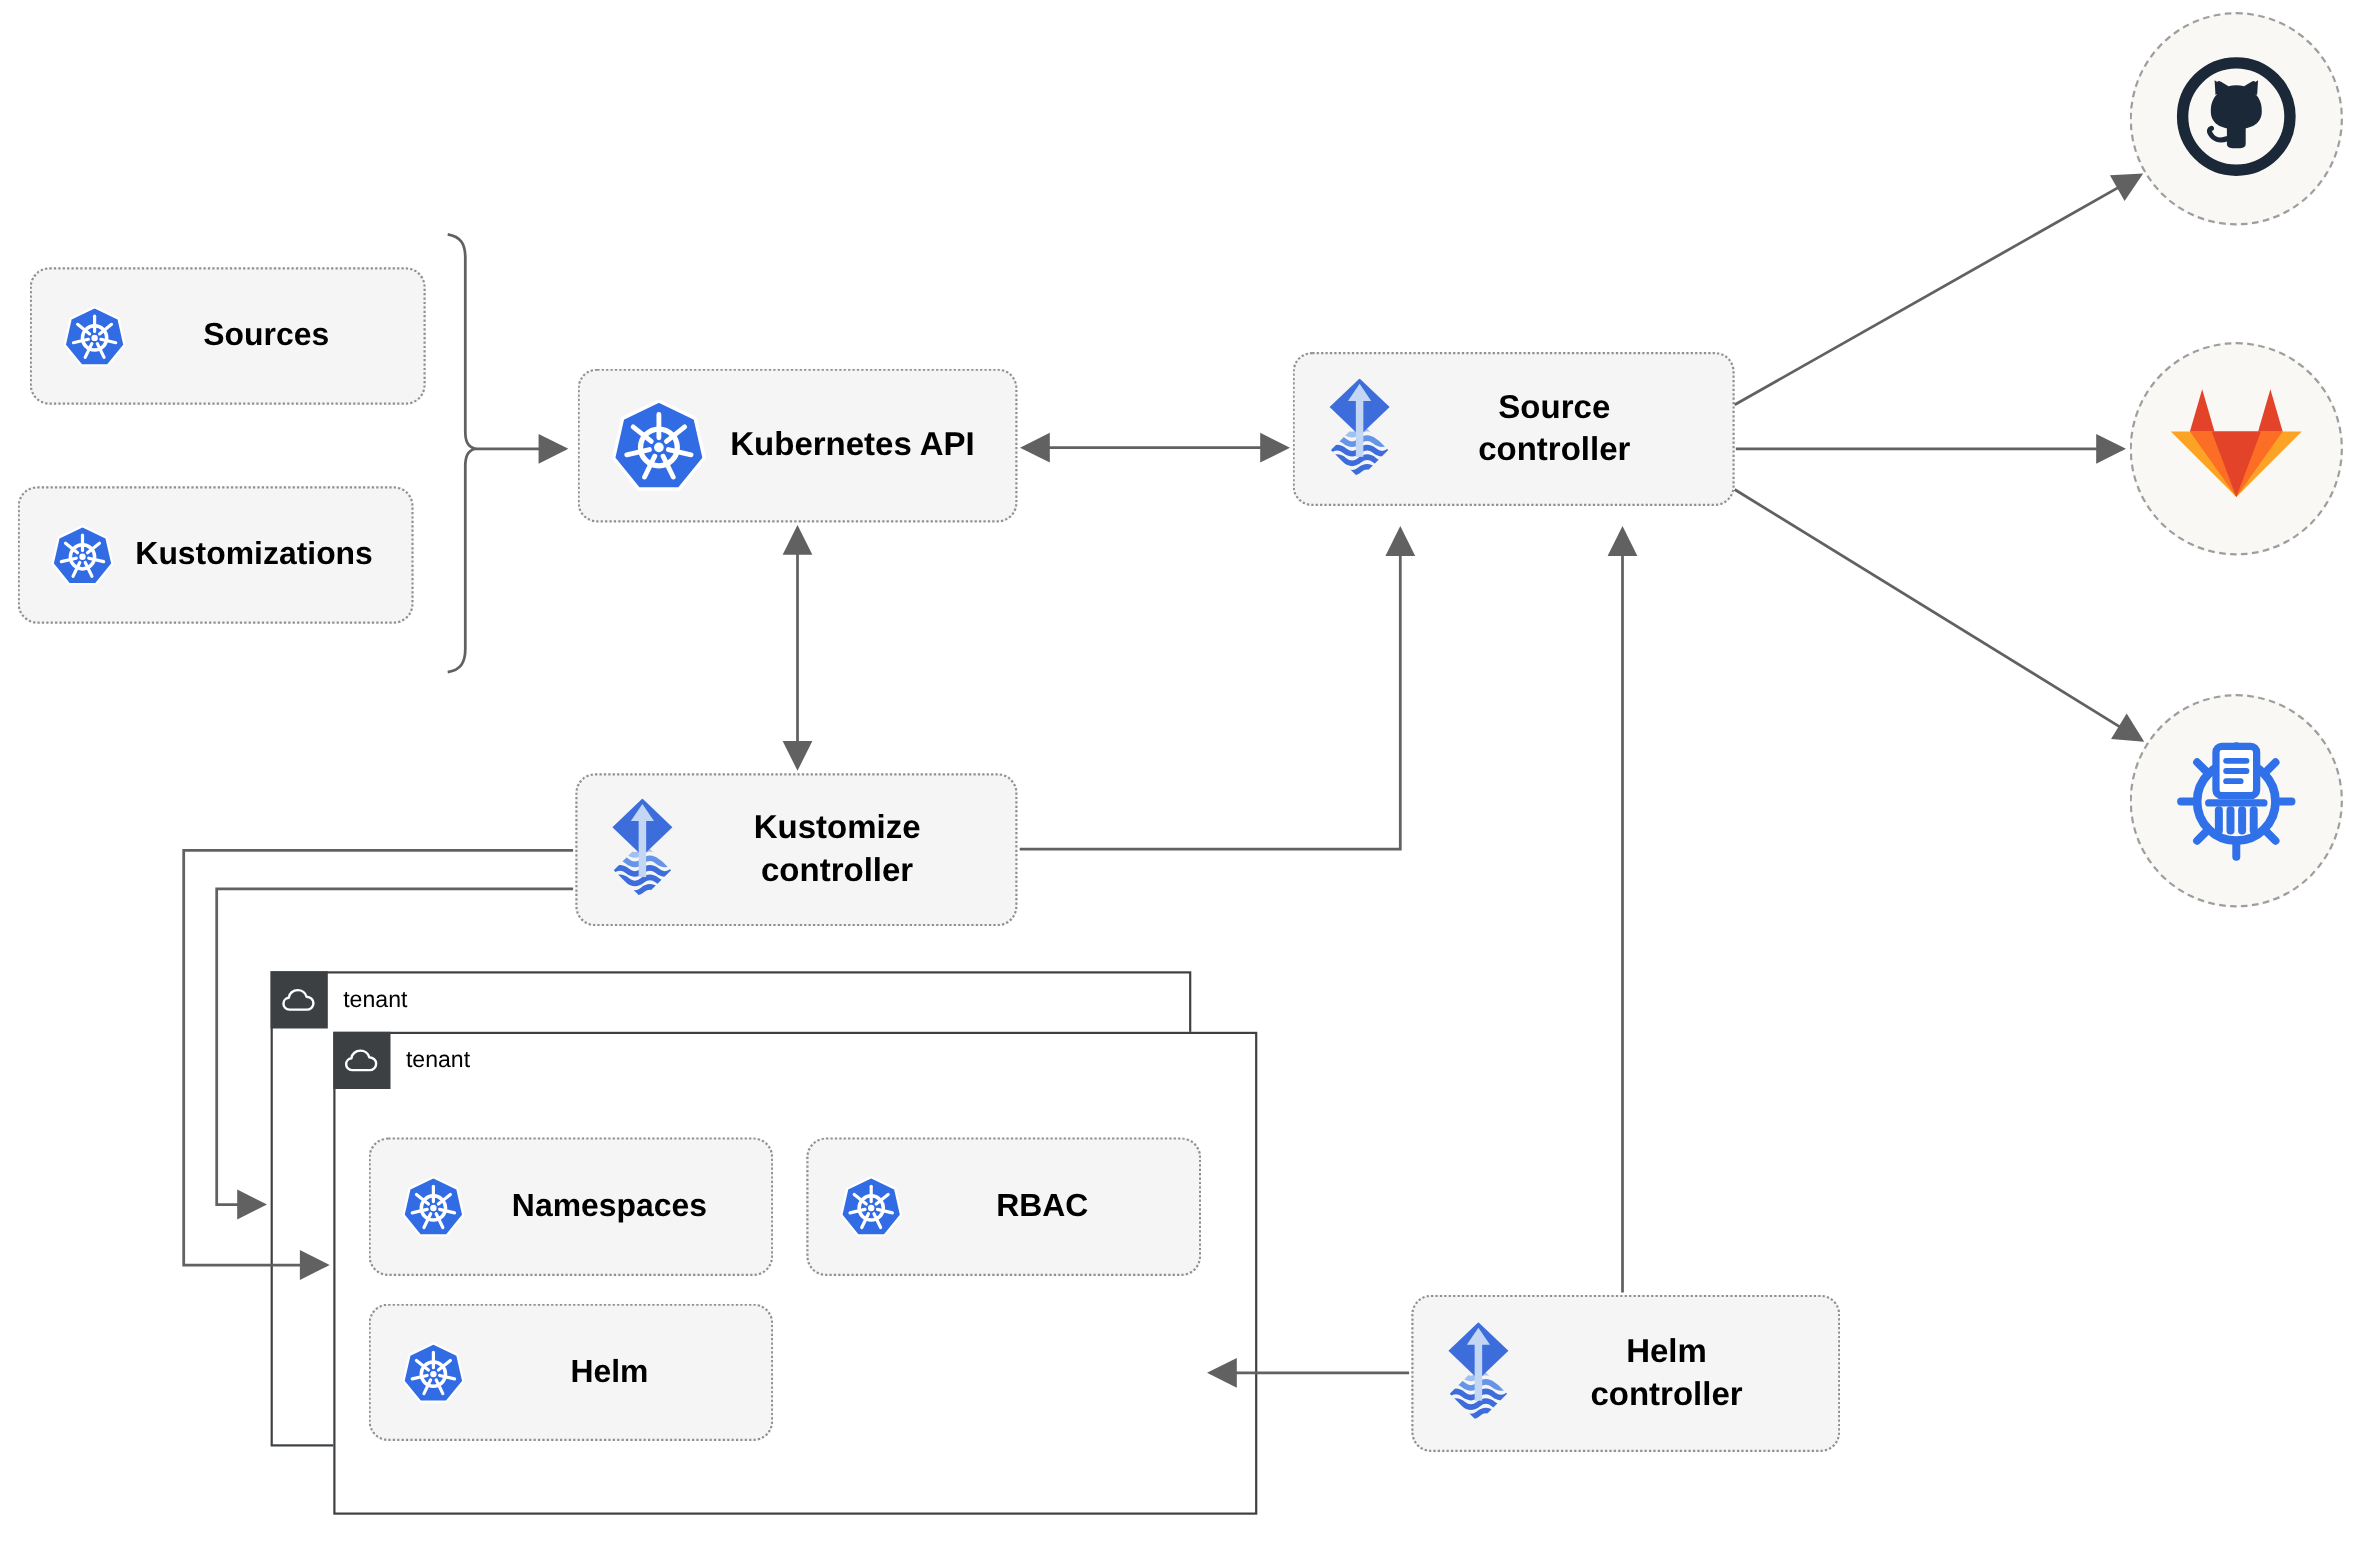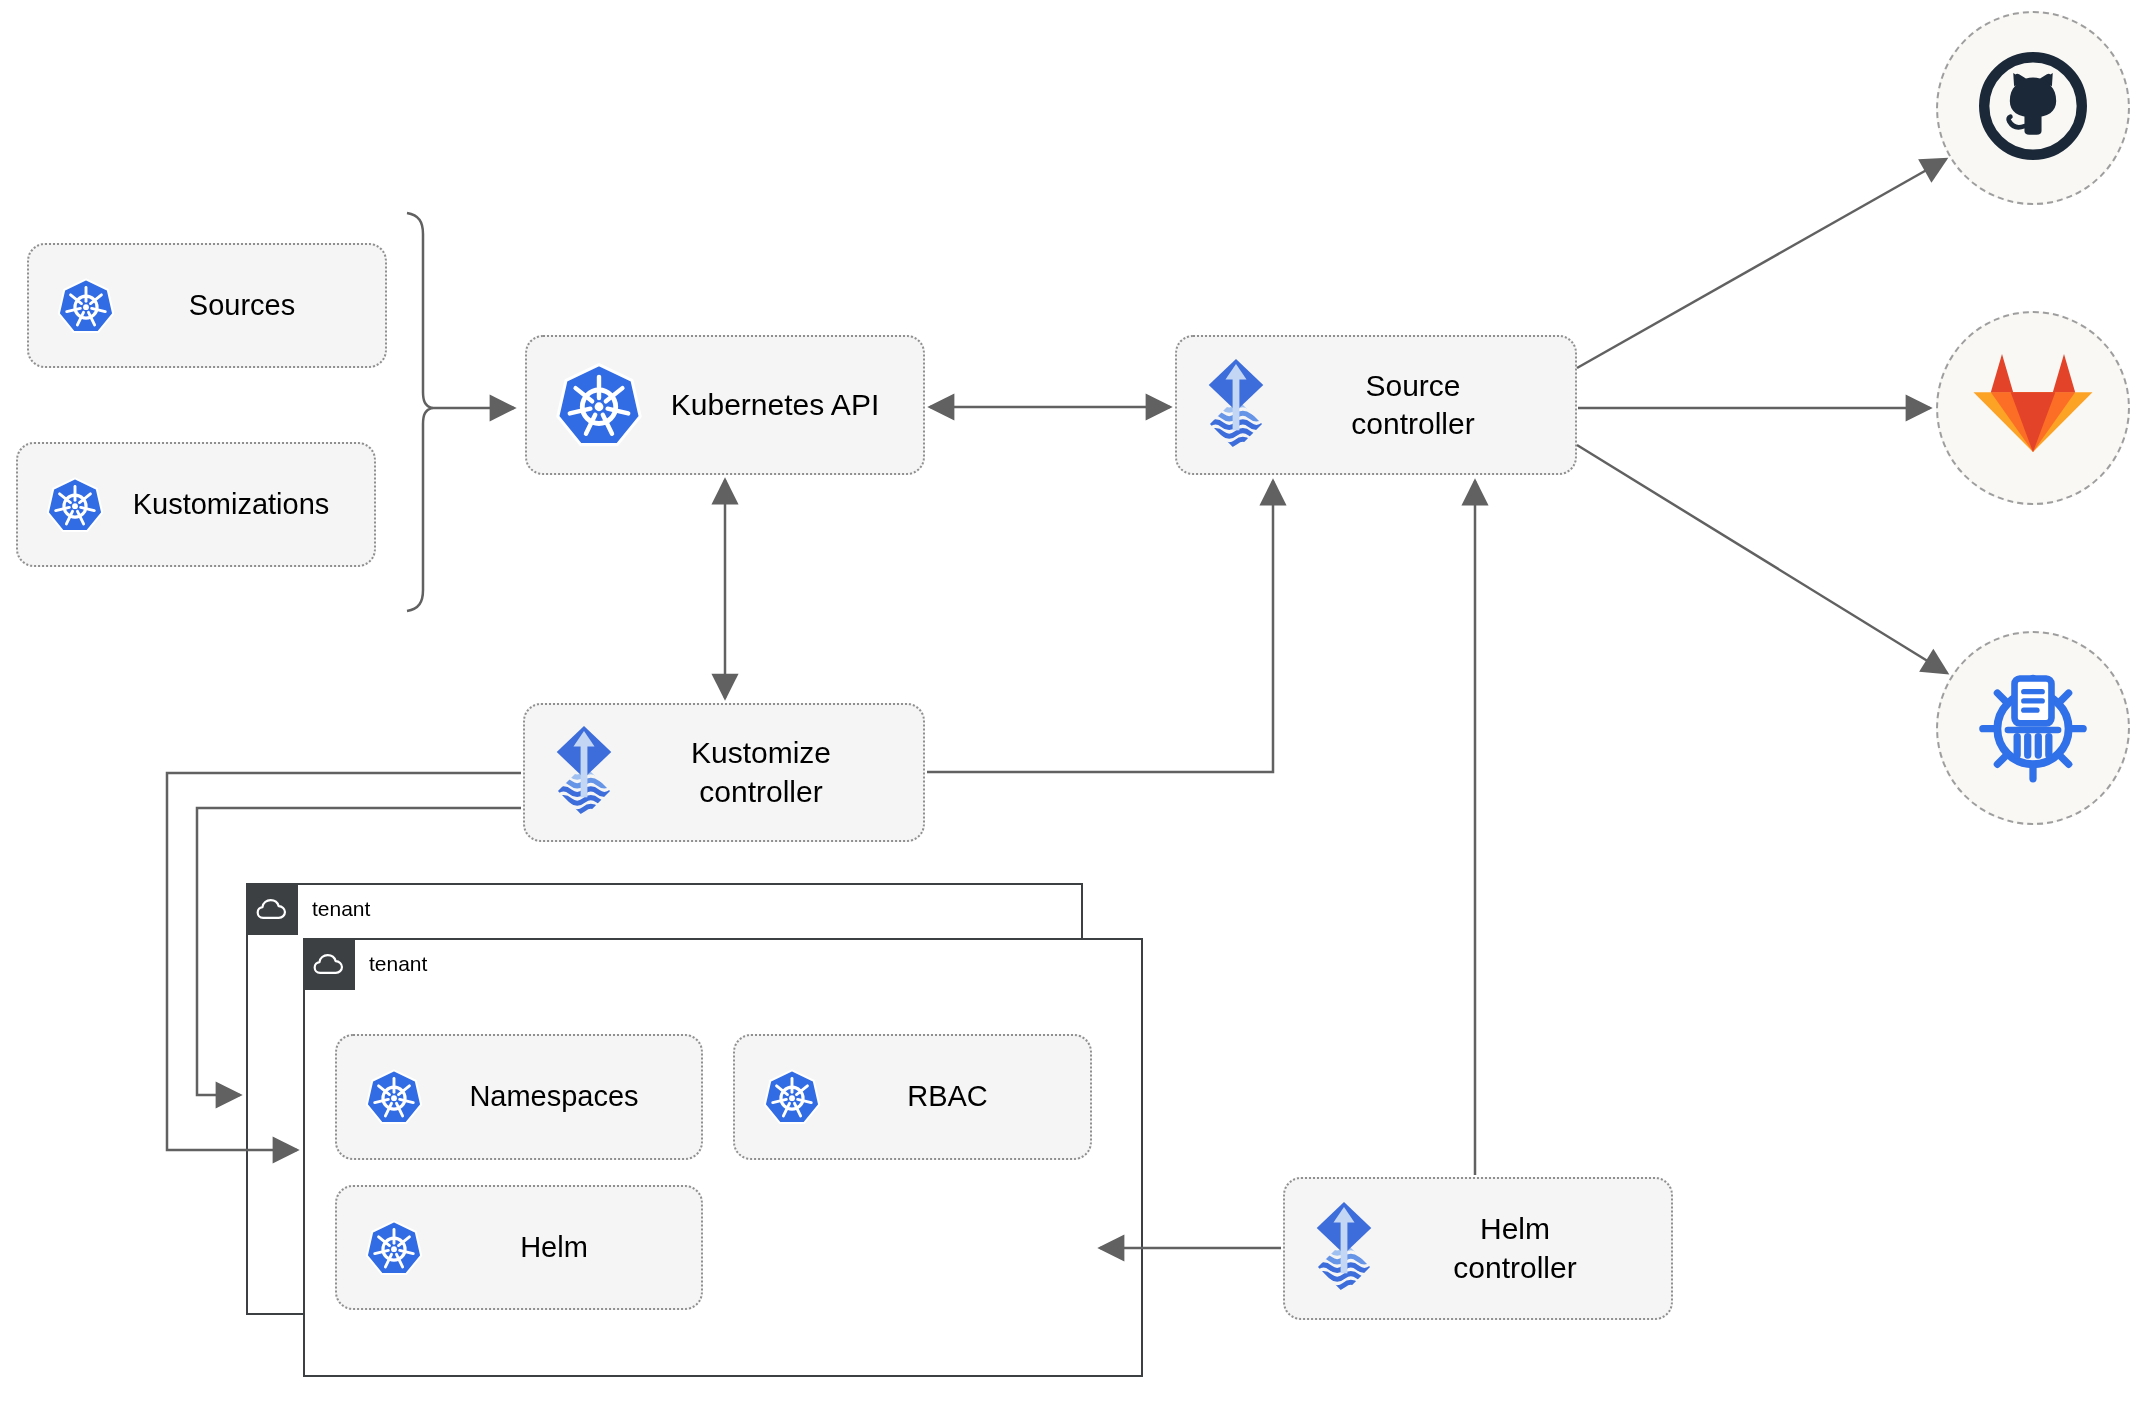--- a/index.html
+++ b/index.html
@@ -9,21 +9,21 @@
     --node-fill:#f5f5f5; --node-border:#8f8f8f; --tenant-dark:#3c4043;
     --connector:#616161; --circle-fill:#f9f8f5;
   }
   html,body{margin:0;padding:0;background:#fff;}
   #stage{position:relative;width:2144px;height:1407px;background:#fff;overflow:hidden;
          font-family:"Liberation Sans","DejaVu Sans",sans-serif;}
   .node{position:absolute;display:flex;align-items:center;box-sizing:border-box;
         background:var(--node-fill,#f5f5f5);border:2px dotted var(--node-border,#8f8f8f);
         border-radius:18px;padding-left:28px;padding-right:16px;}
   .node .nlabel{flex:1;text-align:center;font-size:29px;color:#000;line-height:1.28;
-        white-space:pre-line;}
+        white-space:pre-line;font-weight:bold;}
   .node.big .nlabel{font-size:30px;}
   .tenant{position:absolute;background:#fff;border:2.5px solid var(--tenant-dark,#3c4043);
         box-sizing:border-box;}
   .tenant .tab{position:absolute;left:-2.5px;top:-2.5px;width:52px;height:52px;
         background:var(--tenant-dark,#3c4043);display:flex;align-items:center;justify-content:center;}
   .tenant .tlabel{position:absolute;left:64px;top:12px;font-size:21px;color:#000;}
   .endpoint{position:absolute;width:194px;height:194px;border-radius:50%;box-sizing:border-box;
         background:var(--circle-fill,#f9f8f5);border:2.5px dashed #9e9e9e;
         display:flex;align-items:center;justify-content:center;}
   #connectors{position:absolute;left:0;top:0;width:2144px;height:1407px;z-index:5;pointer-events:none;}
@@ -163,21 +163,21 @@
 
   <div class="node big z4" style="left:525px;top:335px;width:400px;height:140px;">
     <span class="nicon">
       <svg width="88" height="88" viewBox="0 0 100 100">
           <use href="#sym-k8s"></use>
         </svg>
       </span>
     <span class="nlabel">Kubernetes API</span>
   </div>
 
-  <div class="node big z4" style="left:1175px;top:335px;width:402px;height:140px;">
+  <div class="node big z4" style="left:1175px;top:320px;width:402px;height:140px;">
     <span class="nicon">
       <svg width="62" height="93" viewBox="0 0 100 150">
           <use href="#sym-flux"></use>
         </svg>
       </span>
     <span class="nlabel">Source
 controller</span>
   </div>
 
   <div class="node big z4" style="left:523px;top:703px;width:402px;height:139px;">

